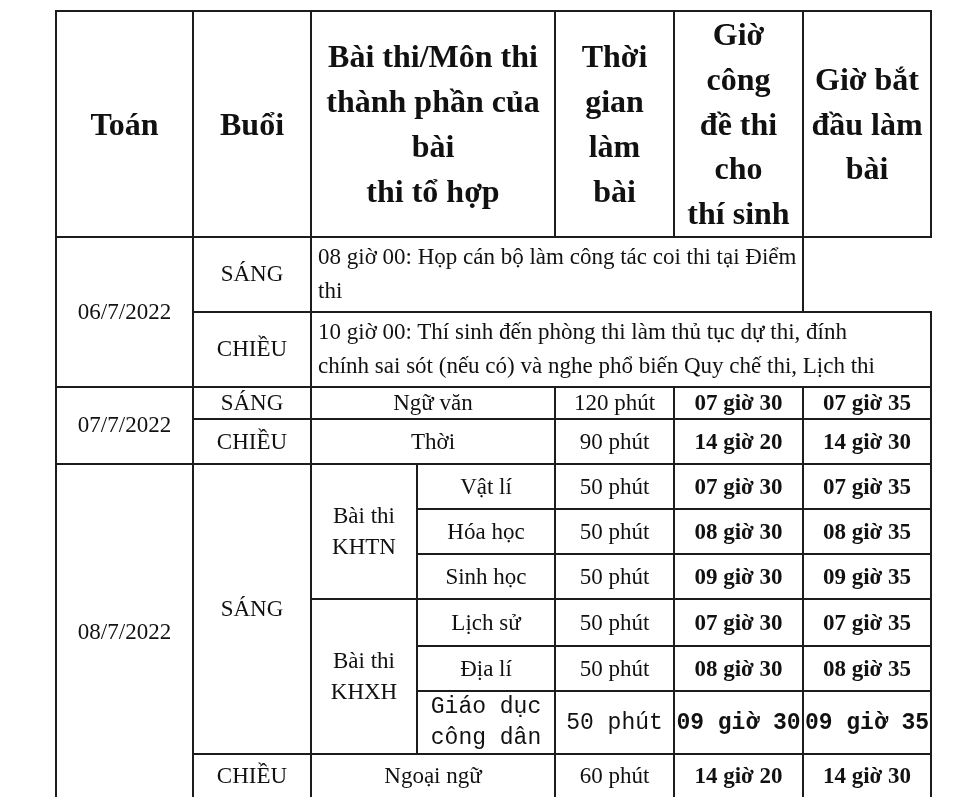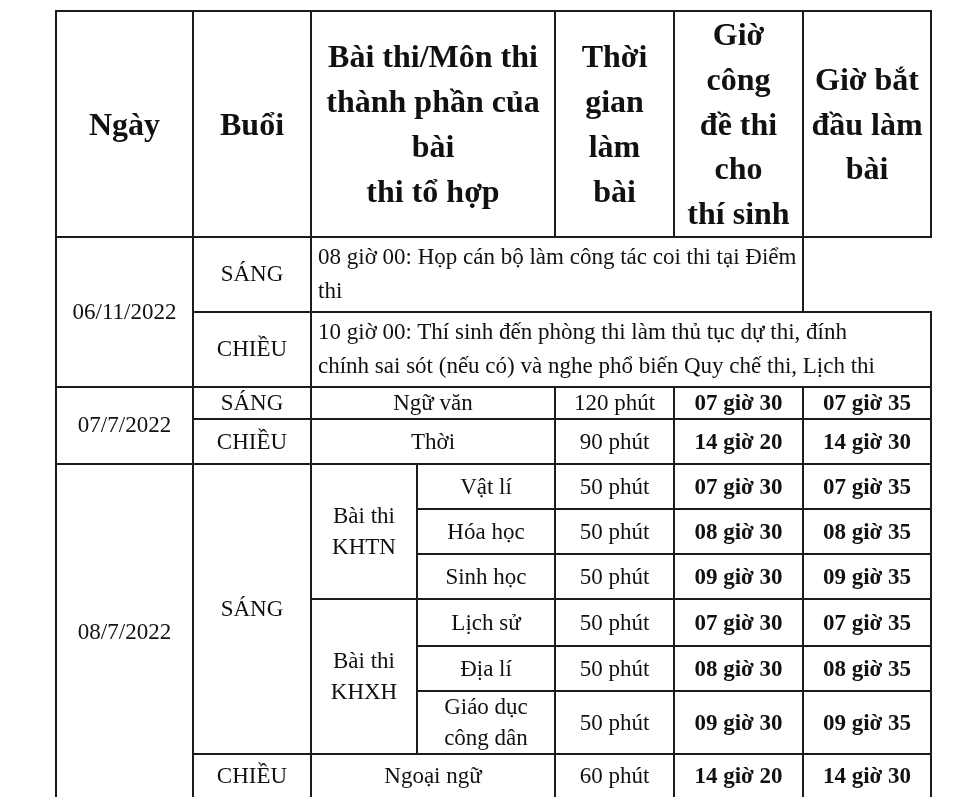--- a/index.html
+++ b/index.html
@@ -41,58 +41,58 @@
     padding: 2px 4px 2px 6px;
     line-height: 1.5;
   }
   .sched td.time { font-weight: bold; }
   .sched td.ghost, .sched th.ghost { border: none; }
   tr.hHead { height: 107px; }
   tr.h46 { height: 30px; }
   tr.h74 { height: 74px; }
   tr.h45 { height: 45px; }
   tr.h47 { height: 47px; }
-  tr.h77 { height: 55px; }
+  tr.h77 { height: 55px; font-family: Liberation Mono, monospace; }
 </style>
 </head>
 <body>
 
 <table class="sched">
   <colgroup>
     <col style="width:137px">
       <col style="width:118px">
       <col style="width:106px">
       <col style="width:138px">
     <col style="width:119px">
       <col style="width:129px">
       <col style="width:128px">
       <col style="width:25px">
   </colgroup>
 
   <tbody>
       <tr class="hHead">
-    <th>Ngày</th>
+    <th>Toán</th>
     <th>Buổi</th>
     <th colspan="2">Bài thi/Môn thi
 thành phần của bài
 thi tổ hợp</th>
     <th>Thời
 gian làm
 bài</th>
     <th>Giờ công
 đề thi cho
 thí sinh</th>
     <th>Giờ bắt
 đầu làm
 bài</th>
     <th class="ghost"></th>
   </tr>
 
   <tr class="h46">
-    <td rowspan="2">06/11/2022</td>
+    <td rowspan="2">06/7/2022</td>
     <td>SÁNG</td>
     <td colspan="4" class="note">08 giờ 00: Họp cán bộ làm công tác coi thi tại Điểm thi</td>
     <td class="ghost"></td>
   </tr>
   <tr class="h74">
     <td>CHIỀU</td>
     <td colspan="5" class="note">10 giờ 00: Thí sinh đến phòng thi làm thủ tục dự thi, đính
 chính sai sót (nếu có) và nghe phổ biến Quy chế thi, Lịch thi</td>
   </tr>
 

